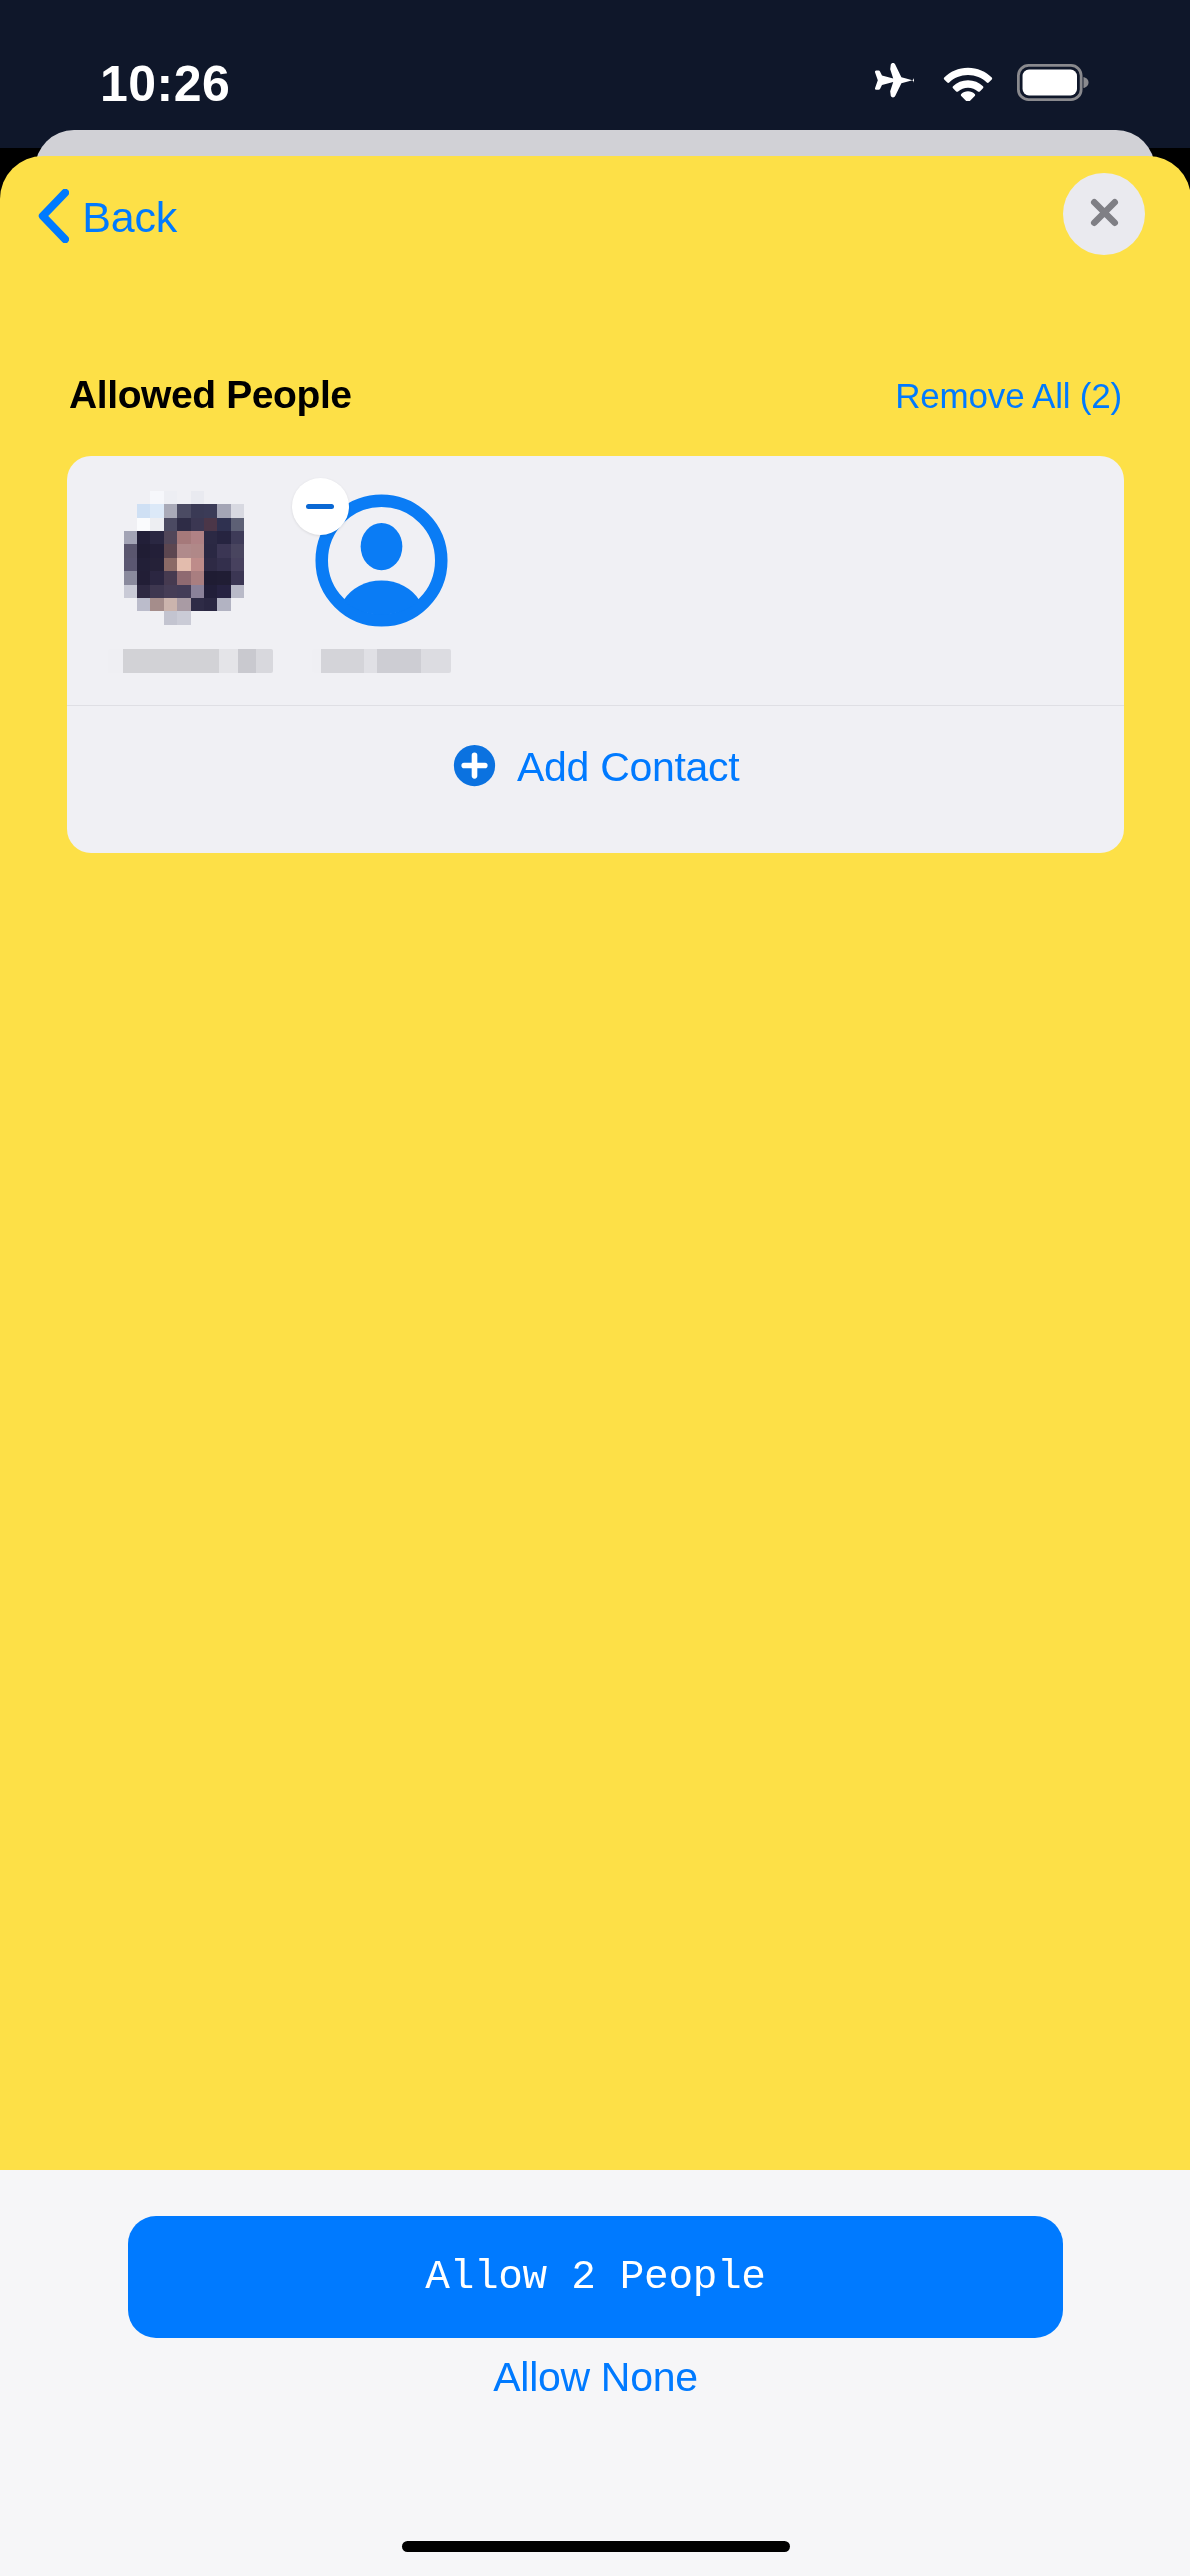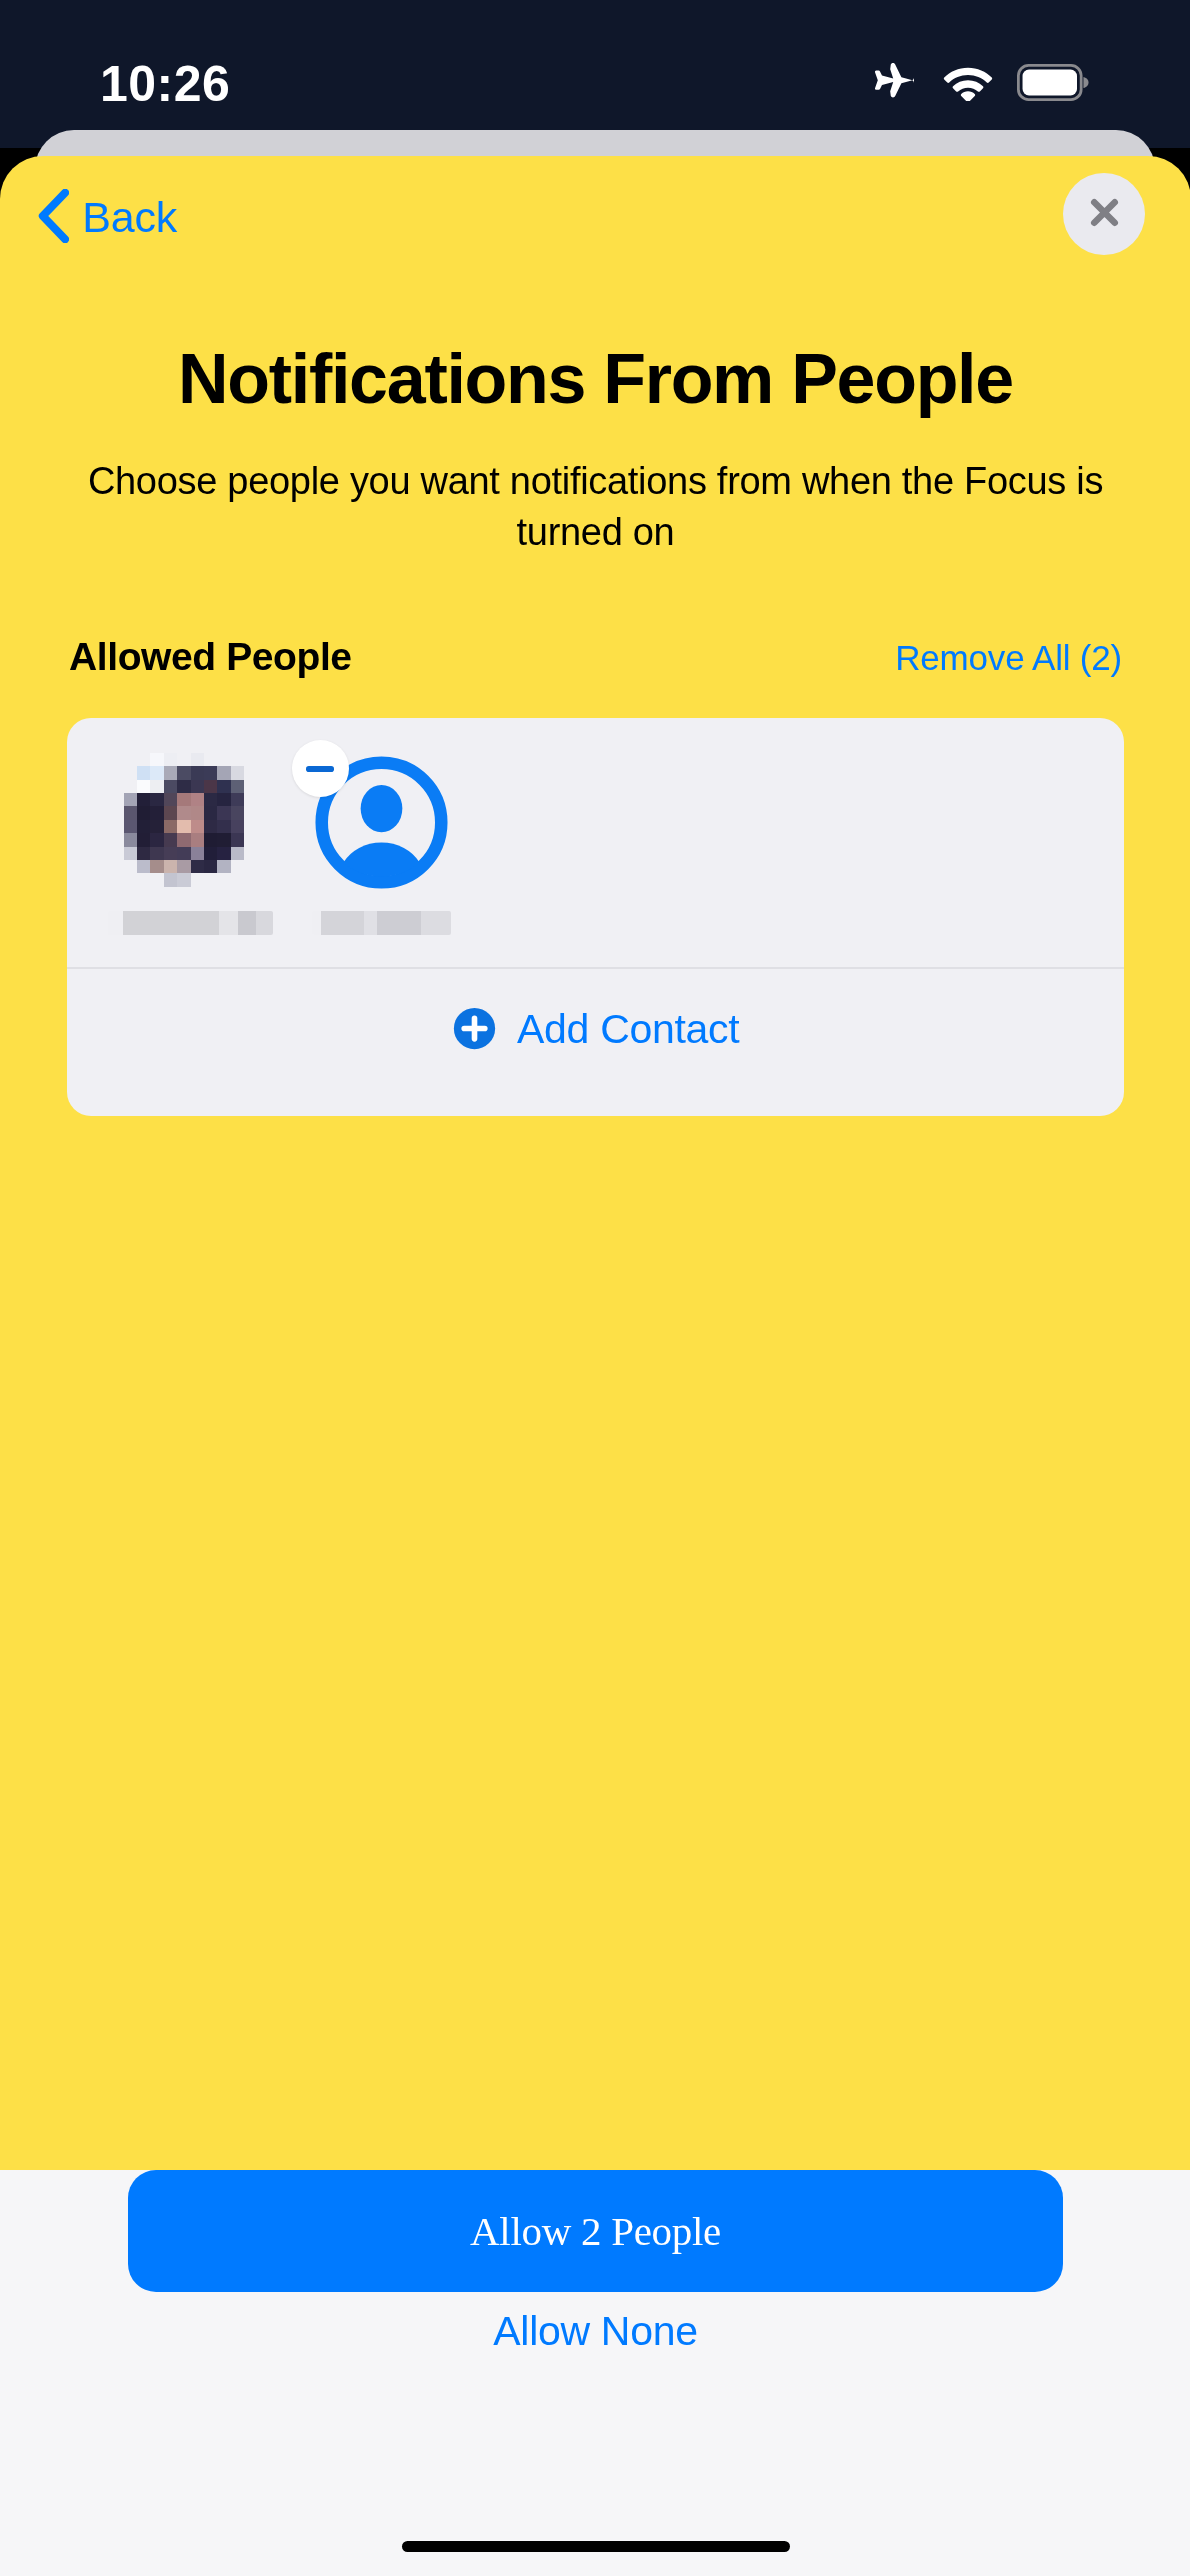--- a/index.html
+++ b/index.html
@@ -149,24 +149,24 @@
     font-size:41px; color:#007AFF; font-weight:400; letter-spacing:-0.3px;
   }
 
   
   #footer{
     position:absolute; left:0; bottom:0; width:1191px; height:406px;
     background:#F6F6F8;
     display:flex; flex-direction:column; align-items:center;
   }
   #allow-people-button{
-    width:935px; height:122px;
+    margin-top:46px; width:935px; height:122px;
     background:#007AFF; border:none; border-radius:28px; cursor:pointer;
     color:#fff; font-size:41px; font-weight:400; letter-spacing:-0.3px;
-    font-family:Liberation Serif, serif;
+    font-family:Liberation Mono, monospace;
   }
   #allow-none-button{
     margin-top:16px; background:none; border:none; cursor:pointer;
     color:#007AFF; font-size:41px; font-weight:400; letter-spacing:-0.3px;
     font-family:"Liberation Sans", sans-serif;
   }
   #home-indicator{
     position:absolute; left:50%; transform:translateX(-50%);
     bottom:24px; width:388px; height:11px; border-radius:5.6px; background:#000;
   }
@@ -215,24 +215,20 @@
 
     <button id="close-button">
       <span>
         <svg width="41" height="41" viewBox="0 0 44 44" fill="none">
           <path d="M11 11 L33 33 M33 11 L11 33" stroke="#7F7F85" stroke-width="7" stroke-linecap="round"></path>
         </svg>
       </span>
     </button>
   </div>
 
-  <div id="header">
-    <h1 id="page-title">Notifications From People</h1>
-    <p id="page-subtitle">Choose people you want notifications from when the Focus is turned on</p>
-  </div>
 
   <div id="section-header">
     <span id="section-title">Allowed People</span>
     <button id="remove-all-button">Remove All (2)</button>
   </div>
 
   <div id="contacts-card">
 
     <div id="contacts-row">
 

